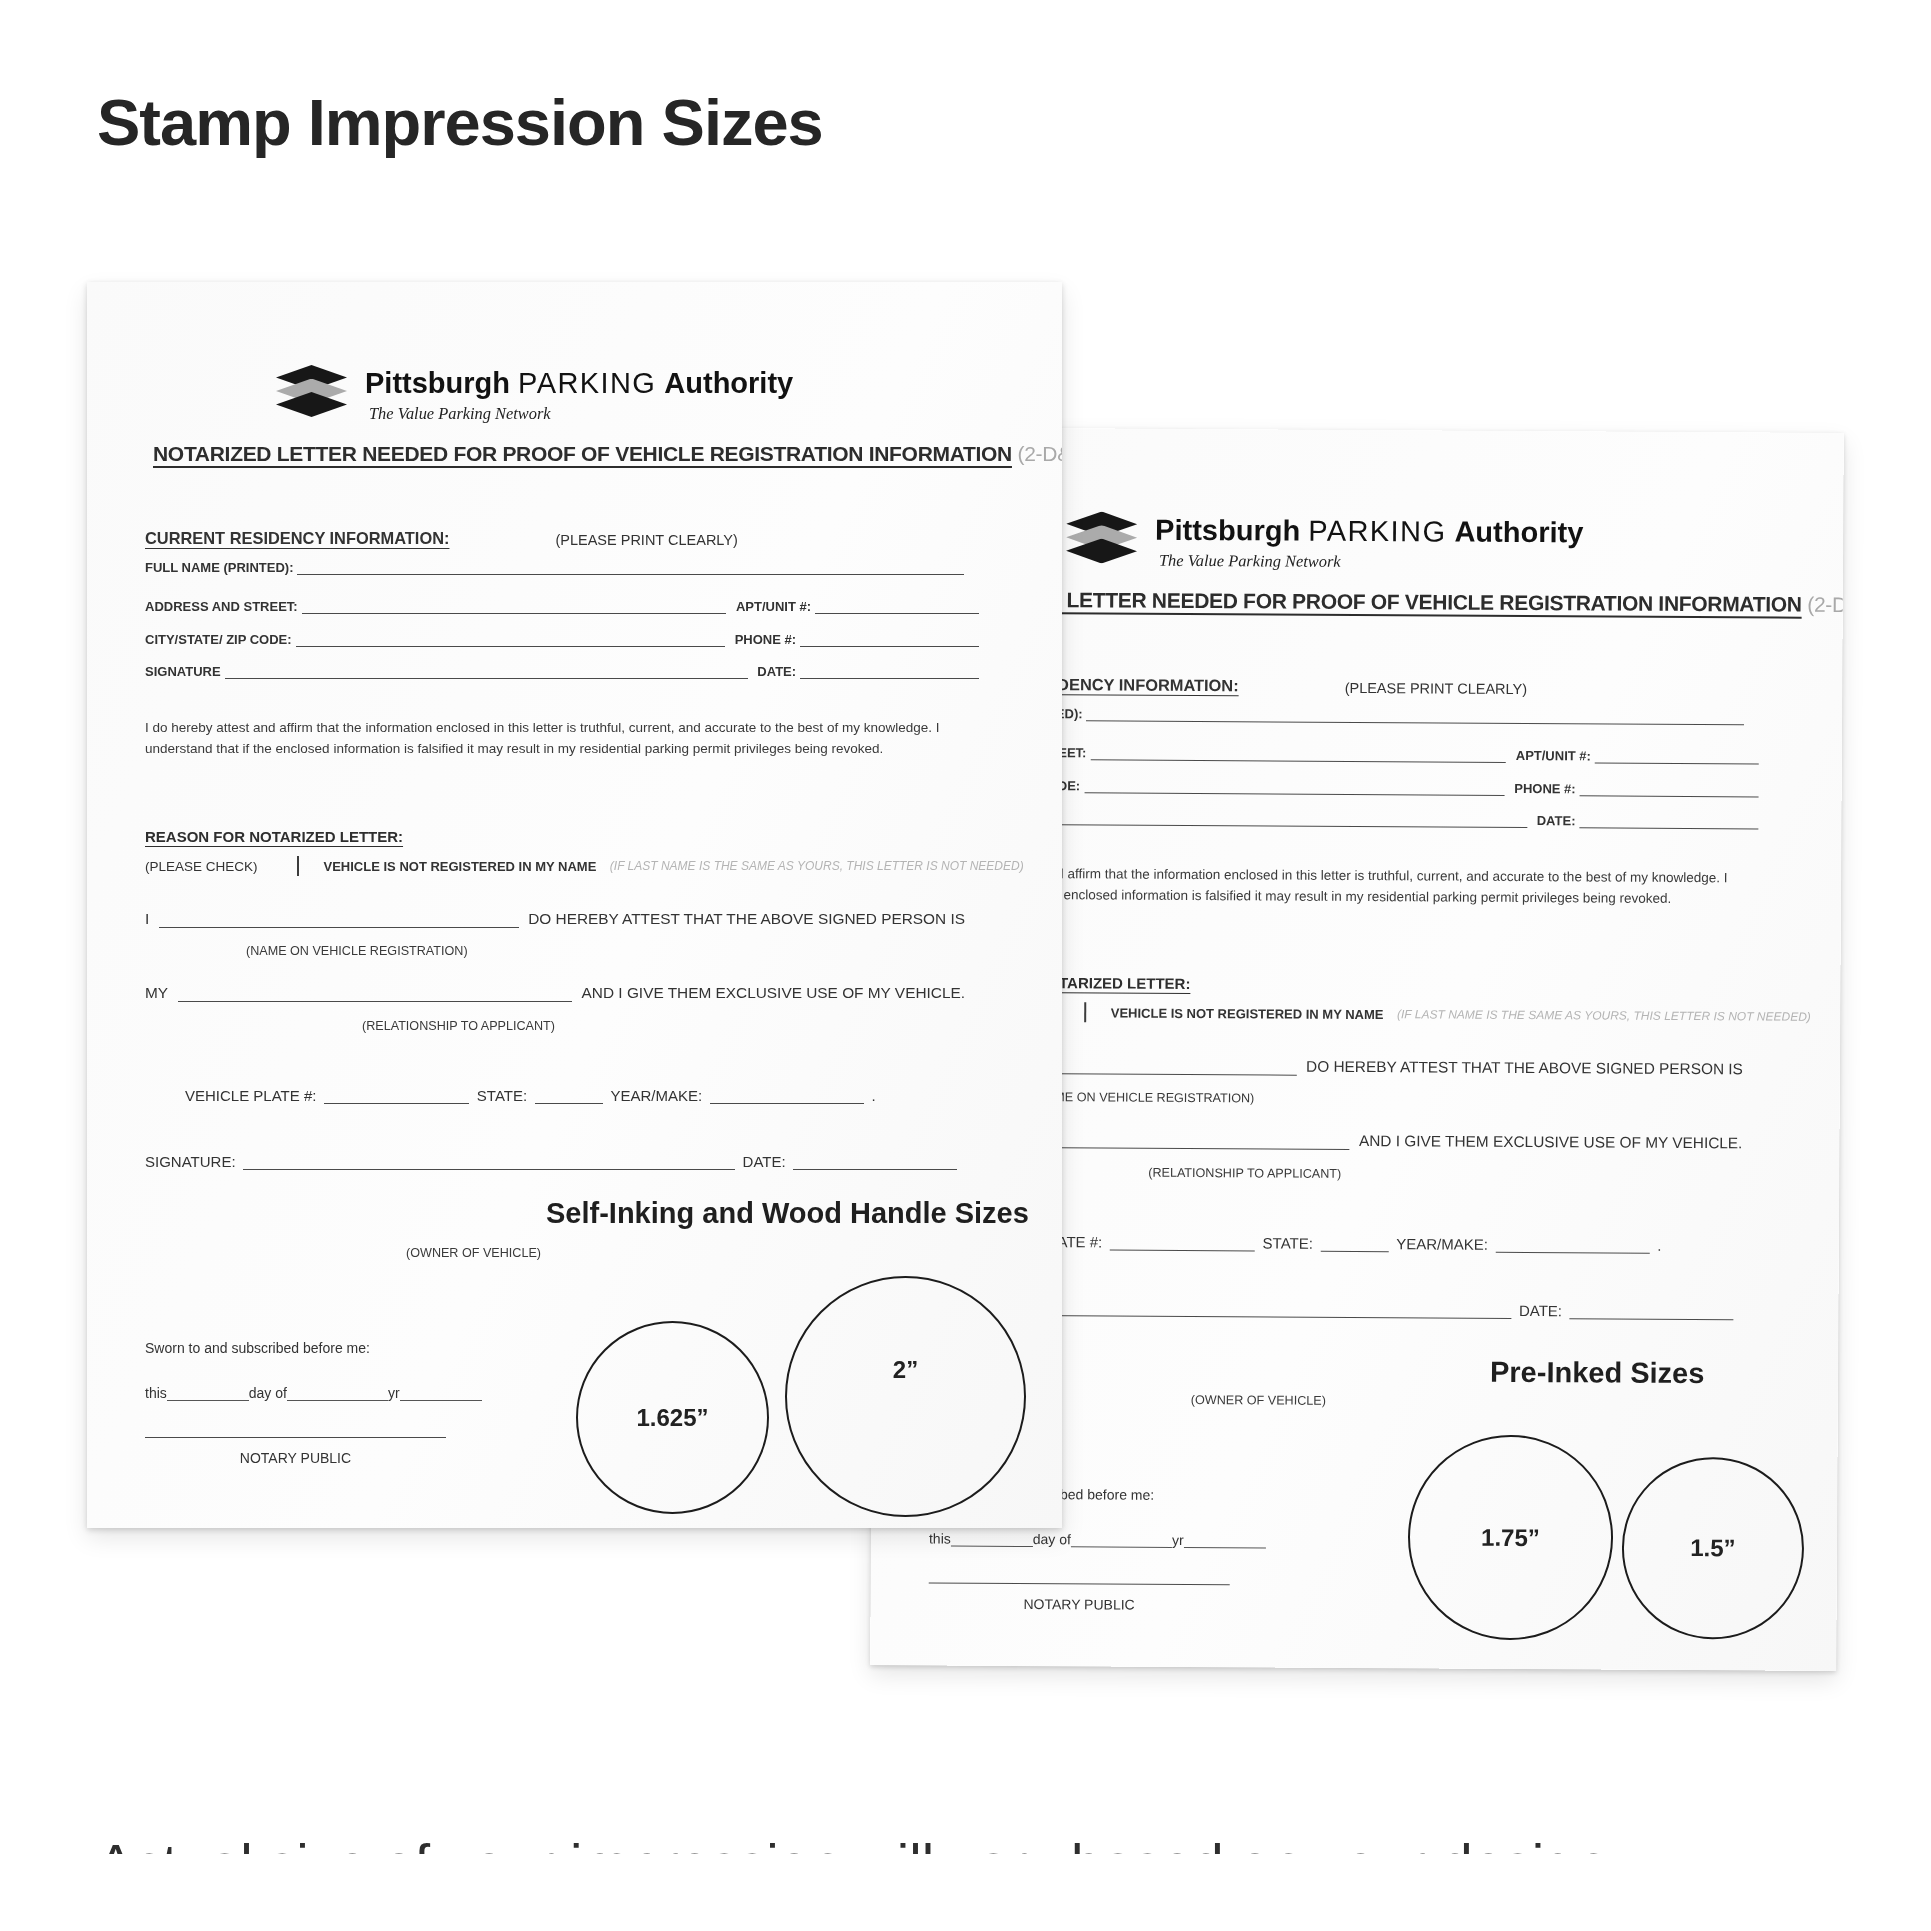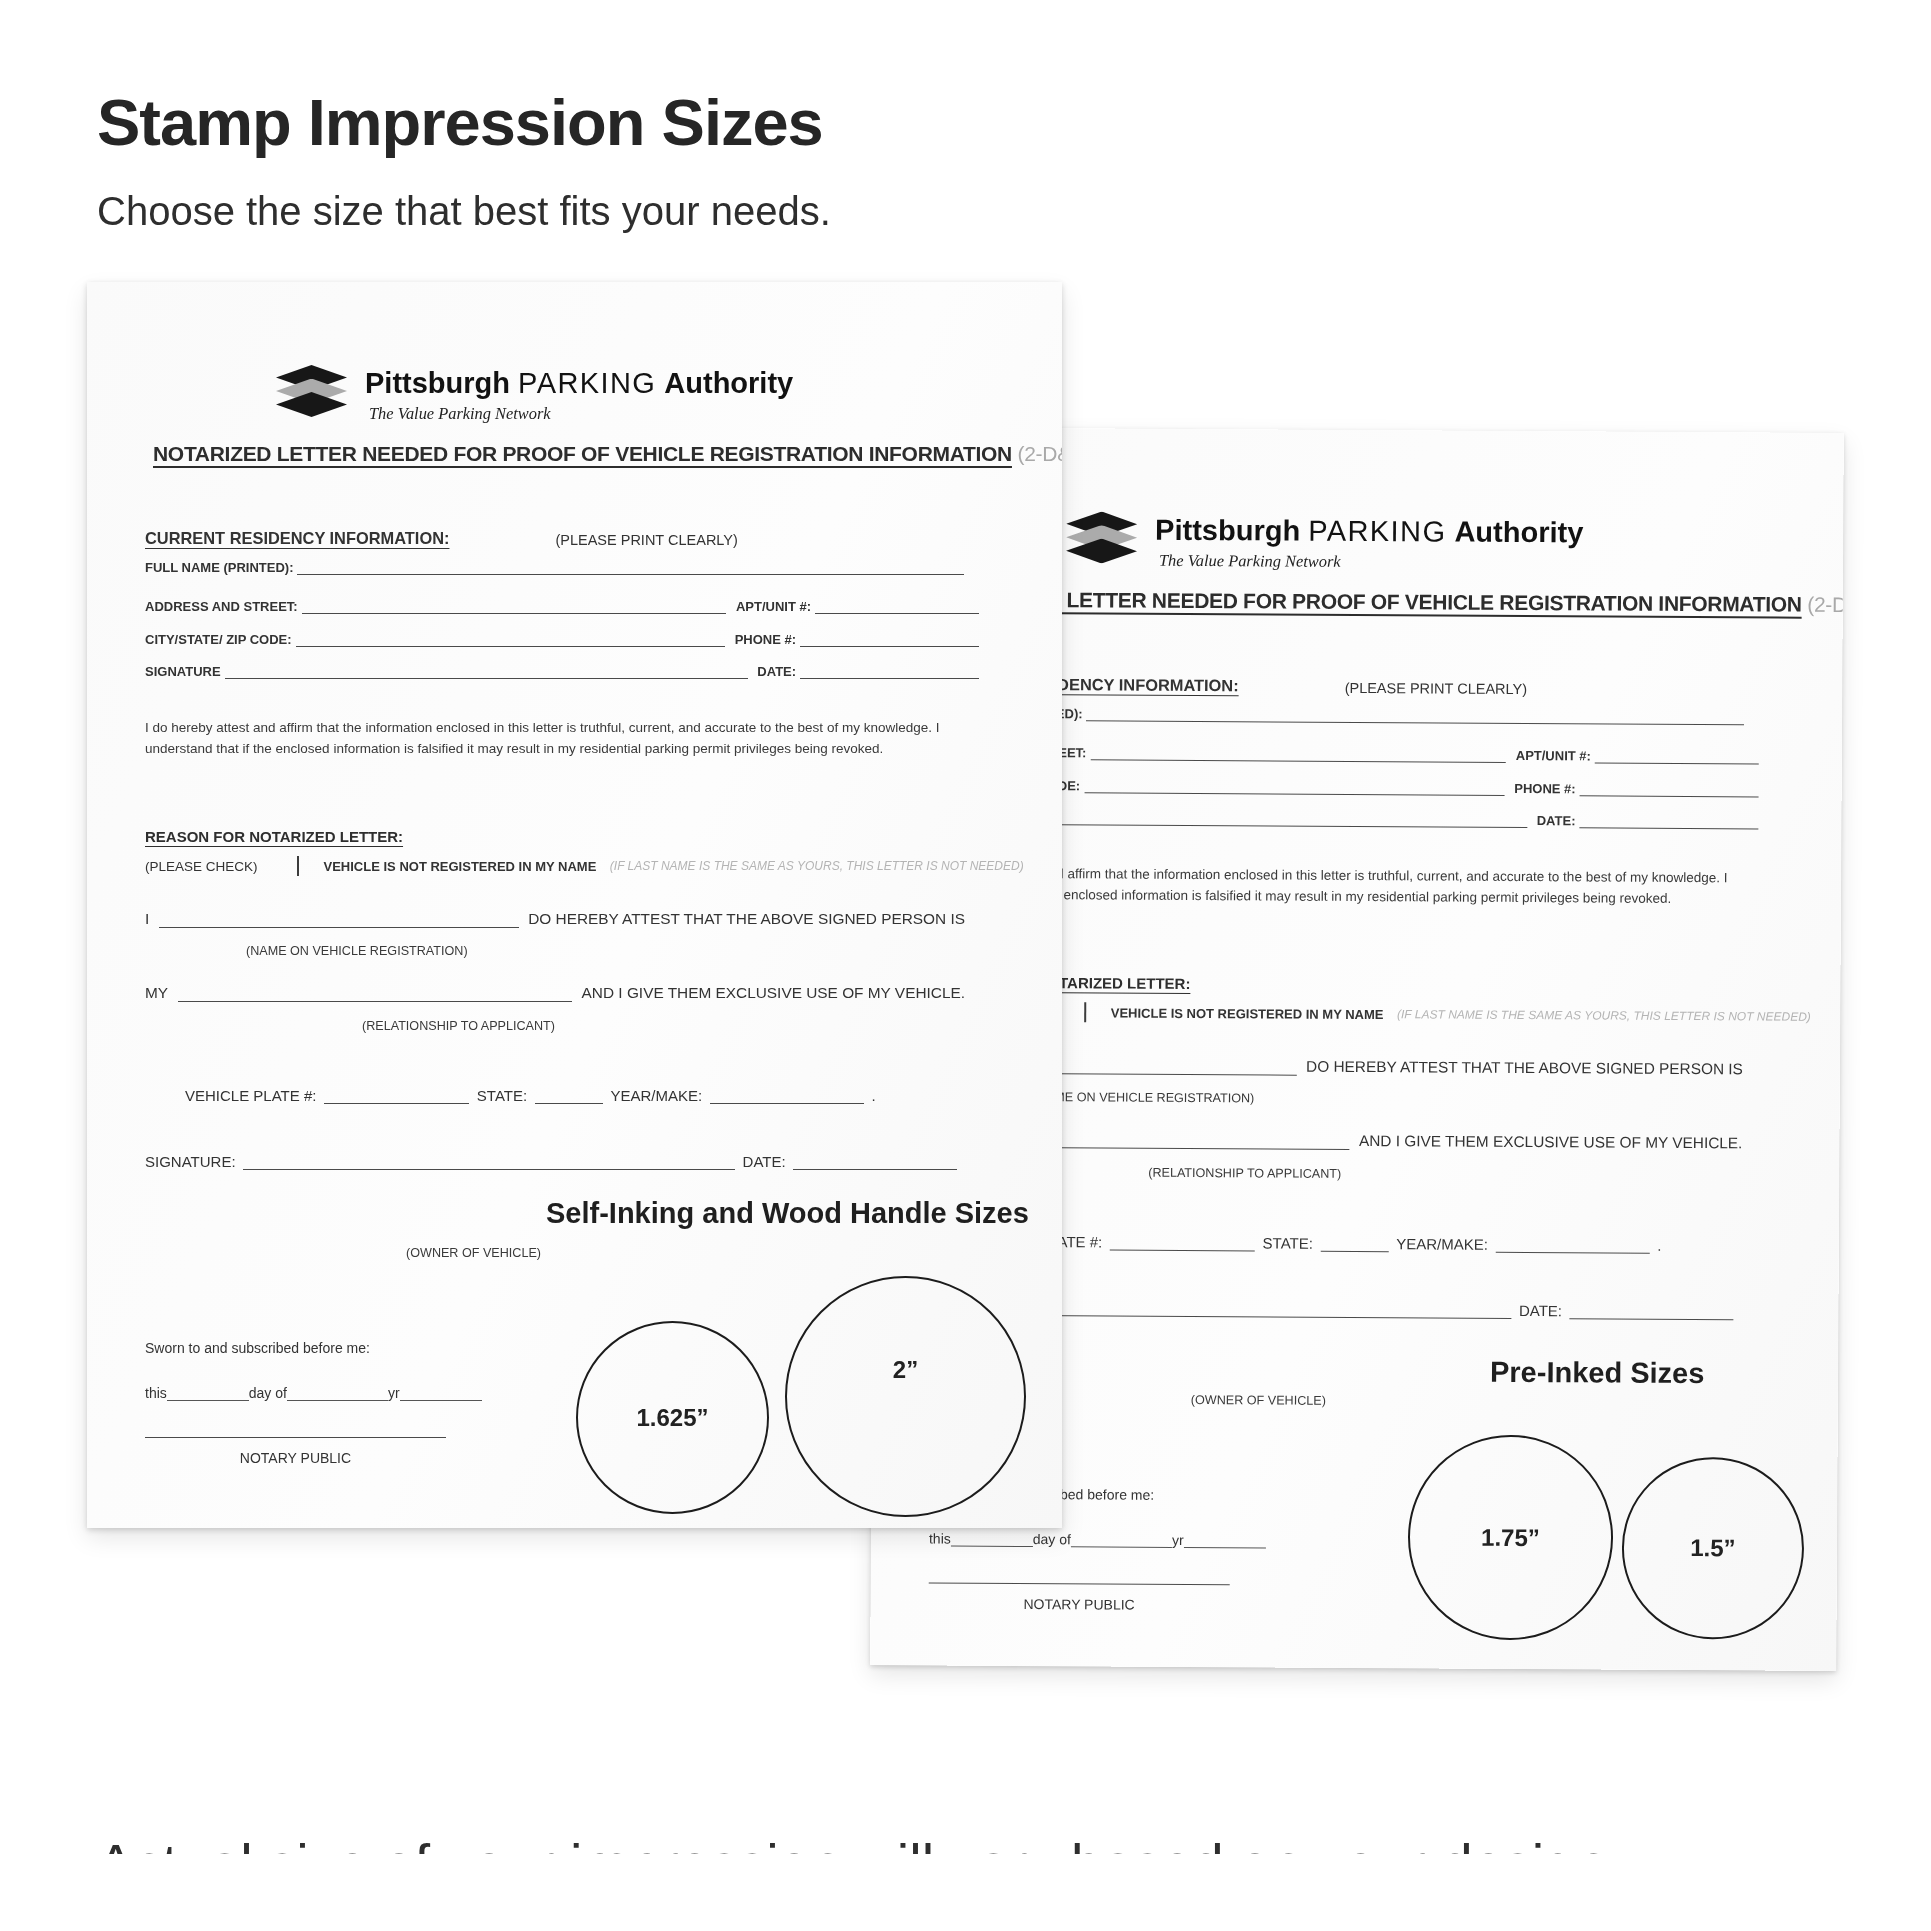--- a/index.html
+++ b/index.html
@@ -98,21 +98,20 @@
   .c2 span{transform:translateY(-27px);}
   .c175{left:537px;top:1004px;width:201px;height:201px;}
   .c15{left:751px;top:1025px;width:178px;height:178px;}
 </style>
 </head>
 <body>
 
 <div class="canvas">
 
   <h1 class="page-title">Stamp Impression Sizes</h1>
-  <p class="page-subtitle">Choose the size that best fits your needs.</p>
 
   <section class="paper paper1">
 
   <div class="form-host">
     <div class="logo-mark">
       <div class="d d1"></div>
           <div class="d d2"></div>
           <div class="d d3"></div>
     </div>
     <div class="brand">

